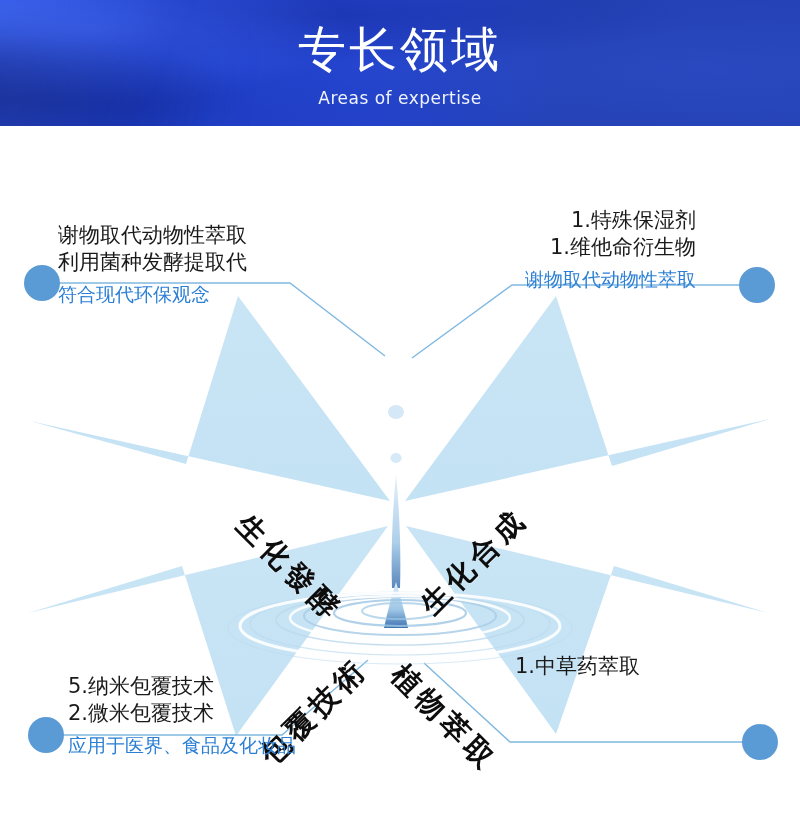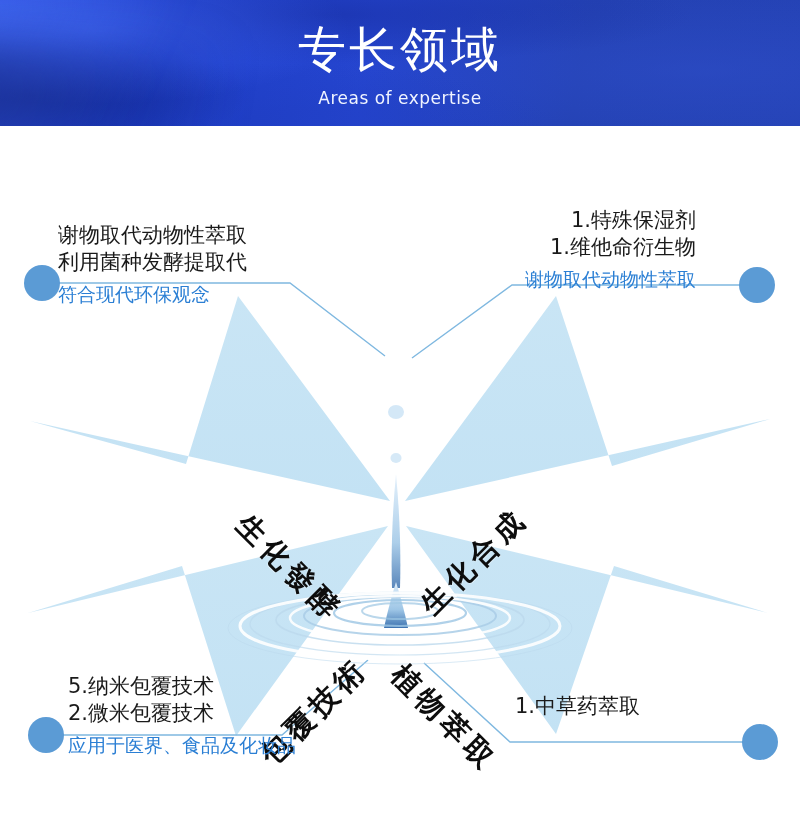--- a/index.html
+++ b/index.html
@@ -59,21 +59,21 @@
   .blk .tag{
     color:#2b7fd4;font-size:19px;line-height:30px;white-space:nowrap;
     font-weight:400;margin-top:3px;
   }
   .blk.right{text-align:right;}
 
   
   #blk-tl{left:58px;top:222px;}
   #blk-tr{left:525px;top:207px;}
   #blk-bl{left:68px;top:673px;}
-  #blk-br{left:515px;top:693px;}
+  #blk-br{left:515px;top:653px;}
 
   
   .petal-label{
     position:absolute;
     font-size:29px;font-weight:700;color:#0d0d0d;
     letter-spacing:5px;white-space:nowrap;
     text-shadow:0 1px 0 rgba(255,255,255,.35);
   }
   #lbl-fermentation{left:255px;top:380px;transform:rotate(45deg);transform-origin:left top;}
   #lbl-synthesis{left:412px;top:470px;transform:rotate(-45deg);transform-origin:left top;}

